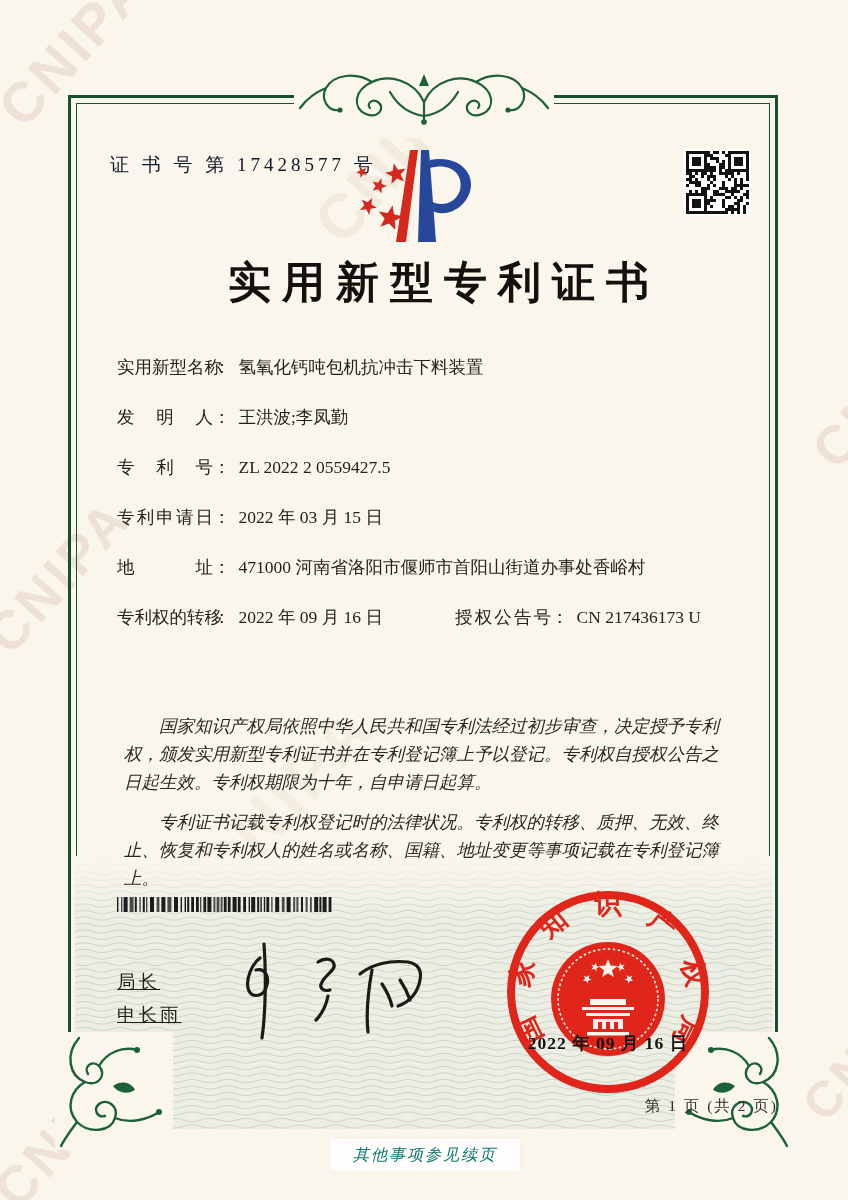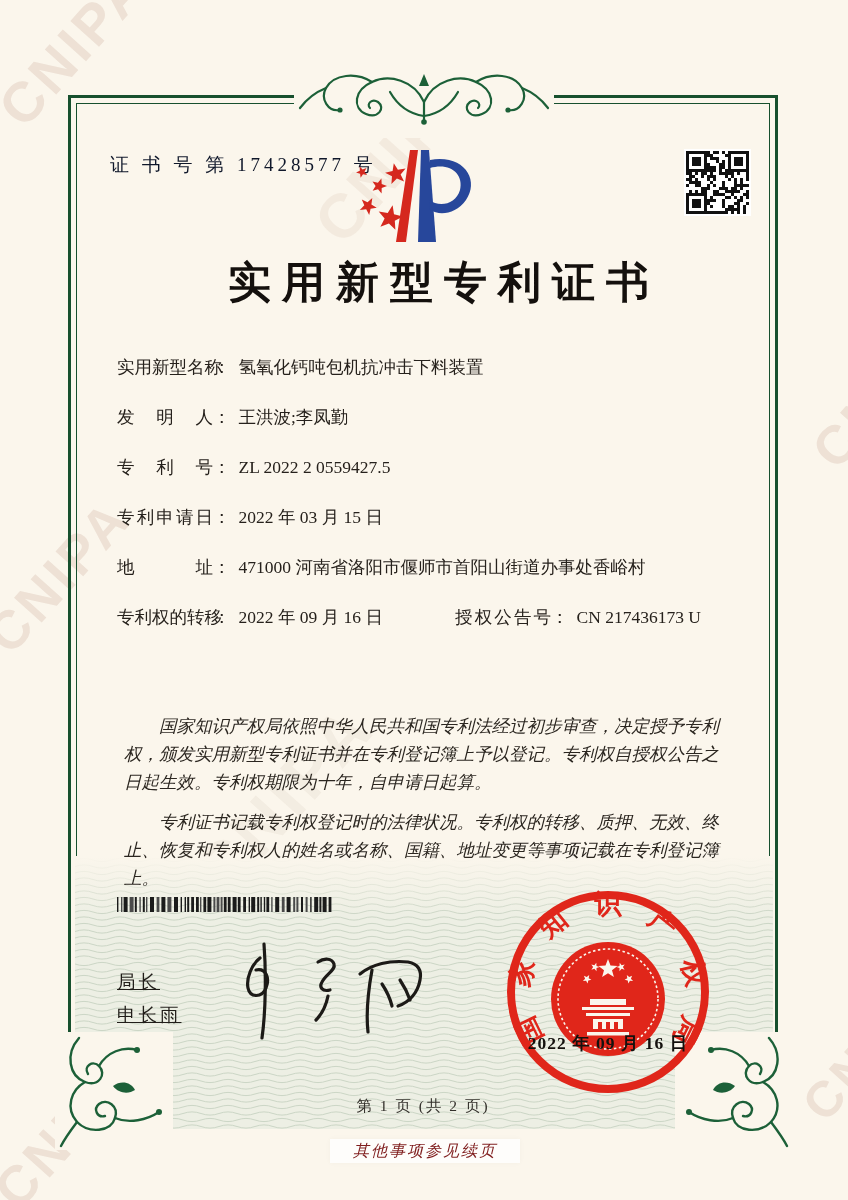--- a/index.html
+++ b/index.html
@@ -87,27 +87,27 @@
     line-height:33px;letter-spacing:3px;font-style:normal;text-decoration:underline;
   }
   .signature{position:absolute;left:222px;top:940px;width:215px;height:105px;}
   .seal{position:absolute;left:503px;top:887px;width:210px;height:210px;}
   .seal-date{
     position:absolute;left:512px;top:1031px;width:192px;
     text-align:center;font-size:17.5px;color:#14110e;letter-spacing:1px;
     font-weight:600;
   }
   .pageno{
-    position:absolute;left:68px;top:1096px;width:710px;text-align:center;
+    position:absolute;left:68px;top:1096px;width:710px;text-align:right;
     font-size:15.5px;letter-spacing:2px;color:#33302b;
   }
   .contnote{
-    position:absolute;left:330px;top:1139px;width:190px;height:24px;
+    position:absolute;left:330px;top:1139px;width:190px;height:32px;
     background:#fefdfb;display:flex;align-items:center;justify-content:center;
-    font-size:16px;font-style:italic;letter-spacing:2px;color:#7f1d1d;
+    font-size:16px;font-style:italic;letter-spacing:2px;color:#0f766e;
     box-shadow:0 0 6px rgba(0,0,0,0.03);
   }
 </style>
 </head>
 <body>
 
 <div class="page">
 
   <span class="wm wm1">CNIPA</span>
   <span class="wm wm2">CNIPA</span>

